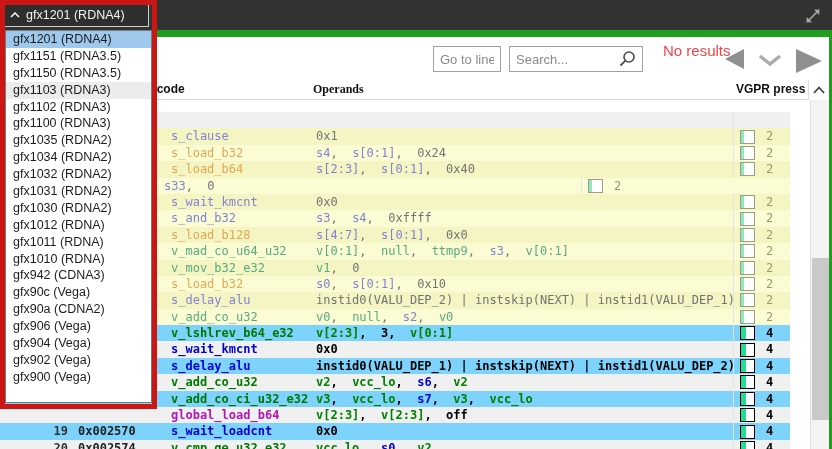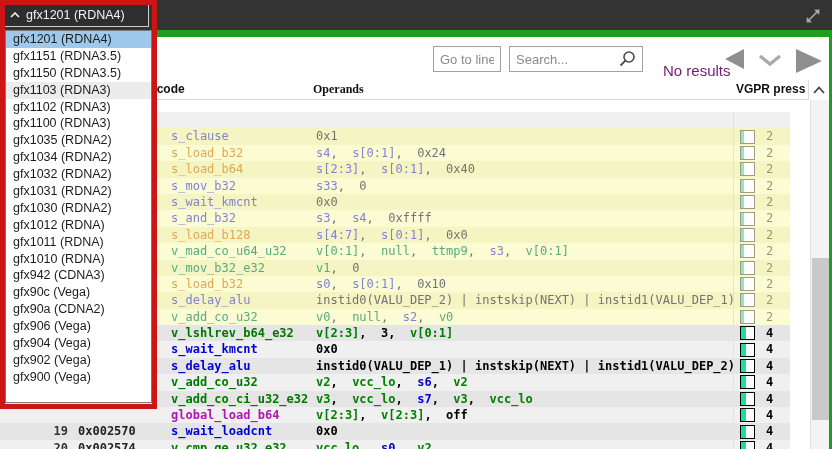--- a/index.html
+++ b/index.html
@@ -16,38 +16,38 @@
   .left-edge{position:absolute;left:0;top:30px;width:2px;height:419px;background:#222222;}
   .right-edge{position:absolute;right:0;top:30px;width:3px;height:419px;background:#1f9d1f;}
   
   .toolbar{position:absolute;left:0;top:37px;width:829px;height:43px;background:#ffffff;}
   .tb-input{position:absolute;top:9px;height:26px;border:1px solid #a0a0a0;box-sizing:border-box;
             font-family:"Liberation Sans",sans-serif;font-size:13px;color:#333;padding:0 6px;outline:none;}
   .tb-input::placeholder{color:#8a8a8a;}
   .goto{left:433px;width:68px;}
   .search{left:509px;width:134px;padding-right:14px;}
   .search-icon{position:absolute;left:618px;top:13px;width:19px;height:19px;}
-  .noresults{position:absolute;left:663px;top:25px;font-size:15px;color:#701a75;}
+  .noresults{position:absolute;left:663px;top:5px;font-size:15px;color:#ef4444;}
   .navbtn{position:absolute;top:11px;cursor:pointer;}
   .prev{left:722px;} .chev{left:757px;top:17px;} .next{left:794px;}
   
   .thead{position:absolute;left:0;top:80px;width:829px;height:20px;background:#fff;
          border-bottom:1px solid #d6d6d6;box-sizing:border-box;font-weight:bold;font-size:12px;color:#111;}
   .thead .h{position:absolute;top:2px;white-space:nowrap;}
   .h-op{left:140px;} .h-opnd{left:313px;font-family:Liberation Serif, serif;} .h-press{left:736px;max-width:70px;overflow:hidden;}
   .scroll-up{position:absolute;left:808px;top:0;width:21px;height:20px;background:#fff;
              border-left:1px solid #dcdcdc;box-sizing:border-box;display:flex;align-items:center;
              justify-content:center;cursor:pointer;}
   
   .rows{position:absolute;left:0;top:112px;width:790px;height:408px;overflow:hidden;
         font-family:"DejaVu Sans Mono","Liberation Mono",monospace;font-size:12px;}
   .row{display:flex;height:16.4px;line-height:16.4px;align-items:center;}
   .row.lbl{background:#f0f0f0;}
   .row.dim.odd{background:#f5f5c3;} .row.dim.even{background:#fcfcd4;}
-  .row.active.odd{background:#e5e5e5;} .row.active.even{background:#f0f0f0;}
+  .row.active.odd{background:#7dd3fc;} .row.active.even{background:#f0f0f0;}
   .row.active{font-weight:bold;}
   .c-line{width:72px;text-align:right;padding-right:4px;box-sizing:border-box;color:#333;flex:0 0 auto;}
   .c-addr{width:86px;padding-left:6px;box-sizing:border-box;color:#222;flex:0 0 auto;}
   .c-op{width:152px;padding-left:13px;box-sizing:border-box;white-space:pre;overflow:hidden;flex:0 0 auto;}
   .c-opnd{width:423px;padding-left:6px;box-sizing:border-box;white-space:pre;overflow:hidden;flex:0 0 auto;}
   .c-press{width:57px;border-left:1px solid #e3e3e3;box-sizing:border-box;display:flex;
            align-items:center;padding-left:6px;flex:0 0 auto;height:100%;}
   .pbox{width:13px;height:12px;background:#fff;position:relative;flex:0 0 auto;}
   .dim .pbox{border:1px solid #9c9c85;} .active .pbox{border:1px solid #000;}
   .pfill{position:absolute;left:0;top:0;bottom:0;}
@@ -166,21 +166,20 @@
         <div class="c-press">
           <span class="pbox">
             <span class="pfill" style="width: 3px;"></span>
           </span>
           <span class="pnum">2</span>
         </div>
       </div>
       <div class="row dim even">
         <div class="c-line"></div>
         <div class="c-addr"></div>
-        <div class="c-op"><span class="op-sop">s_mov_b32</span></div>
         <div class="c-opnd"><span class="tok-s">s33</span><span class="tok-p">,  0</span></div>
         <div class="c-press">
           <span class="pbox">
             <span class="pfill" style="width: 3px;"></span>
           </span>
           <span class="pnum">2</span>
         </div>
       </div>
       <div class="row dim odd">
         <div class="c-line"></div>

